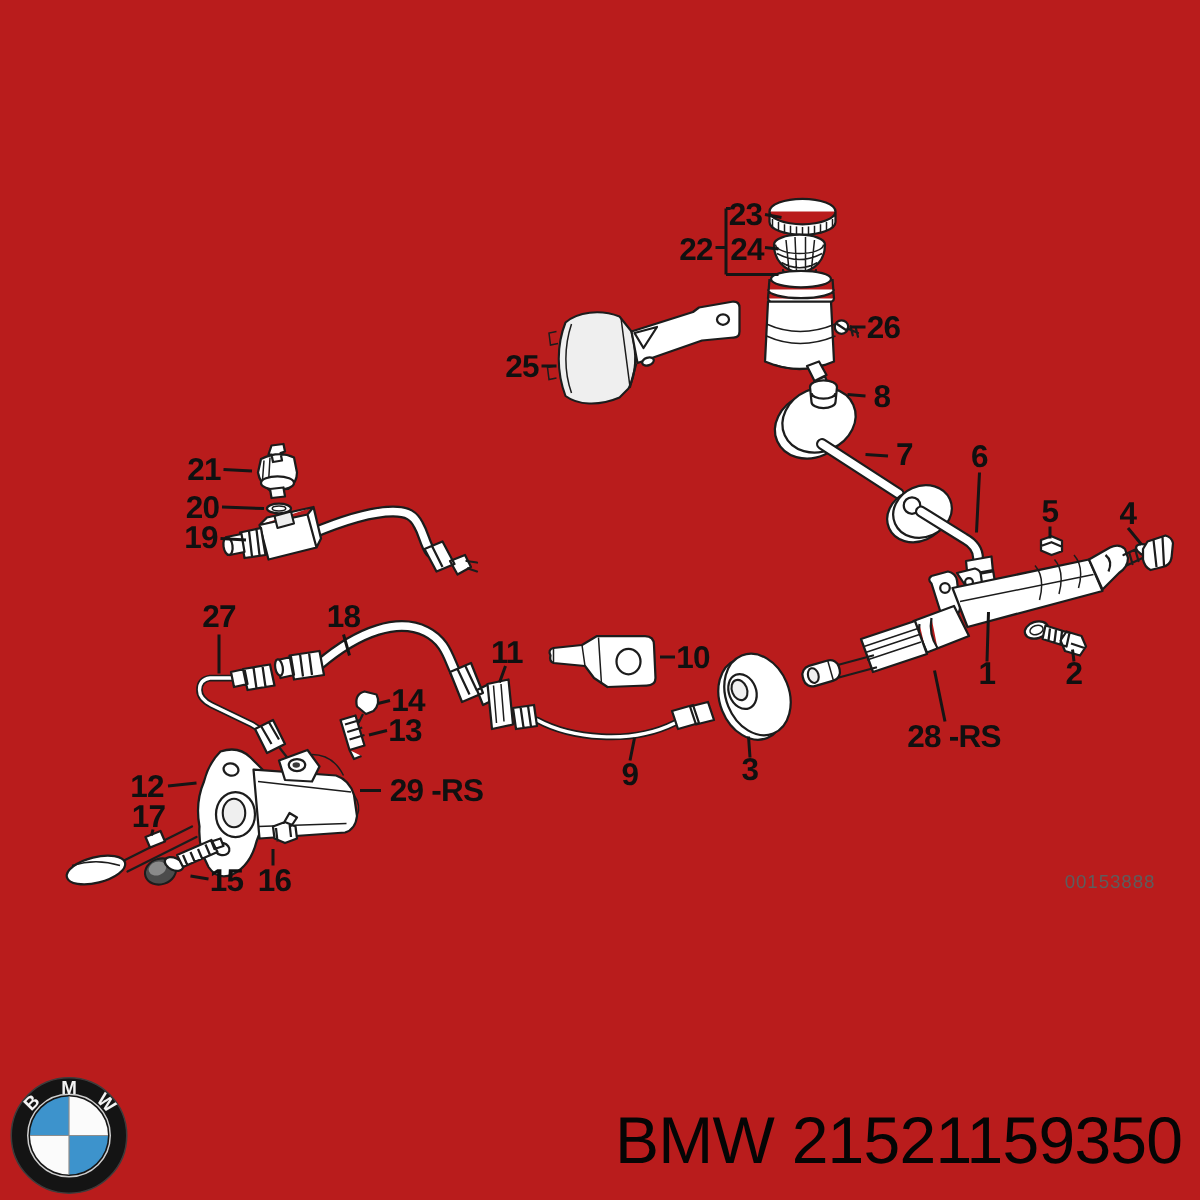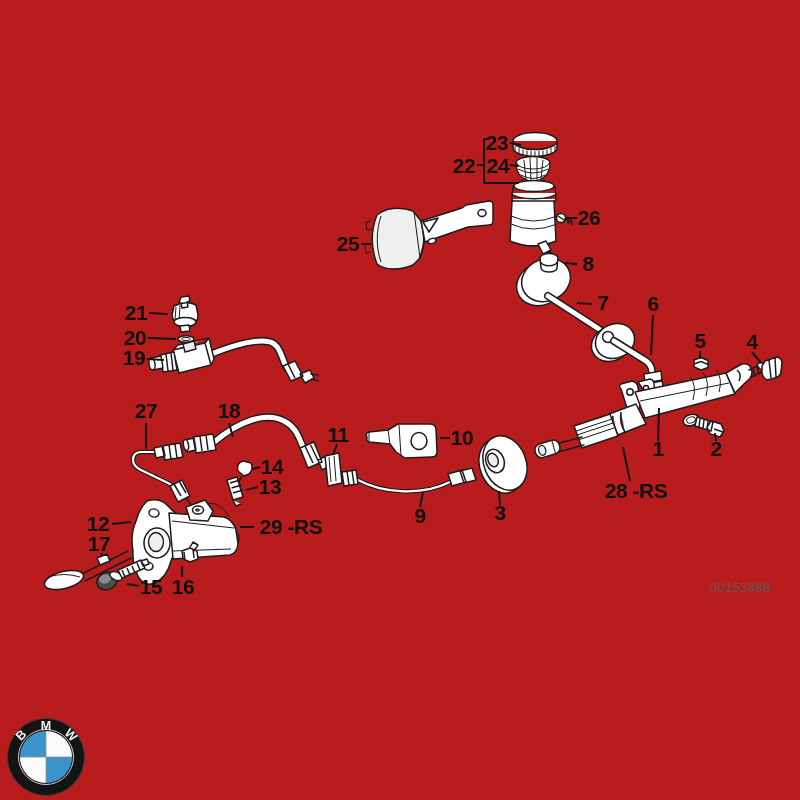--- a/index.html
+++ b/index.html
@@ -268,14 +268,15 @@
       <path d="M44,43 L70,43 A26,26 0 0 0 44,17 Z" fill="#fbfbfb"></path>
       <path d="M44,43 L44,69 A26,26 0 0 0 70,43 Z" fill="#3d93cc"></path>
       <path d="M44,43 L18,43 A26,26 0 0 0 44,69 Z" fill="#fbfbfb"></path>
       <path d="M44,17 L44,69 M18,43 L70,43" stroke="#8d8d8d" stroke-width="0.8" fill="none"></path>
       <text class="logo-letter" x="22" y="24" text-anchor="middle" transform="rotate(-45 22 24)">B</text>
       <text class="logo-letter" x="44" y="15.5" text-anchor="middle">M</text>
       <text class="logo-letter" x="66" y="24" text-anchor="middle" transform="rotate(45 66 24)">W</text>
     </svg>
   </div>
 
+  <div class="footer-title">BMW 21521159350</div>
 
 </div>
 
 </body></html>

